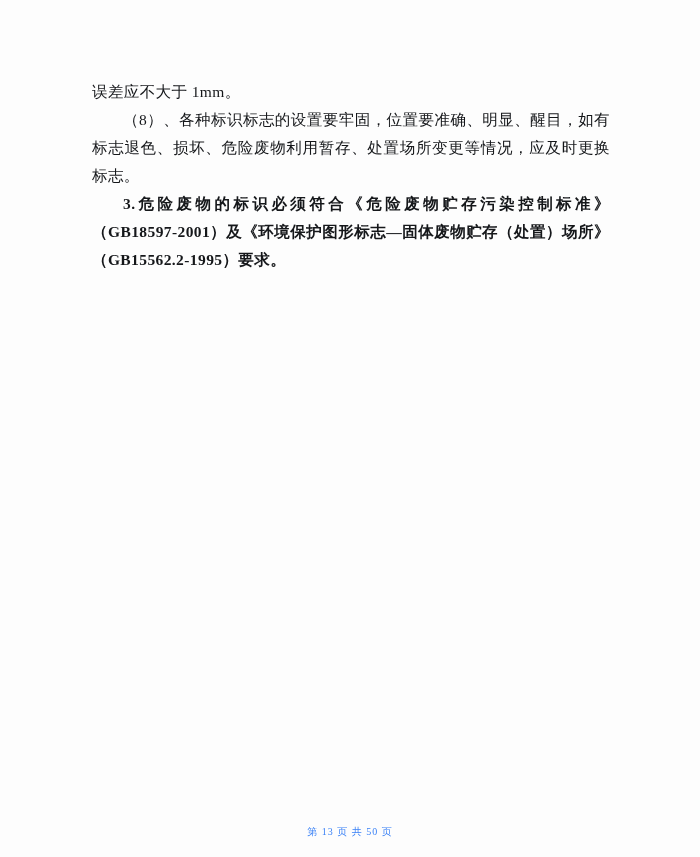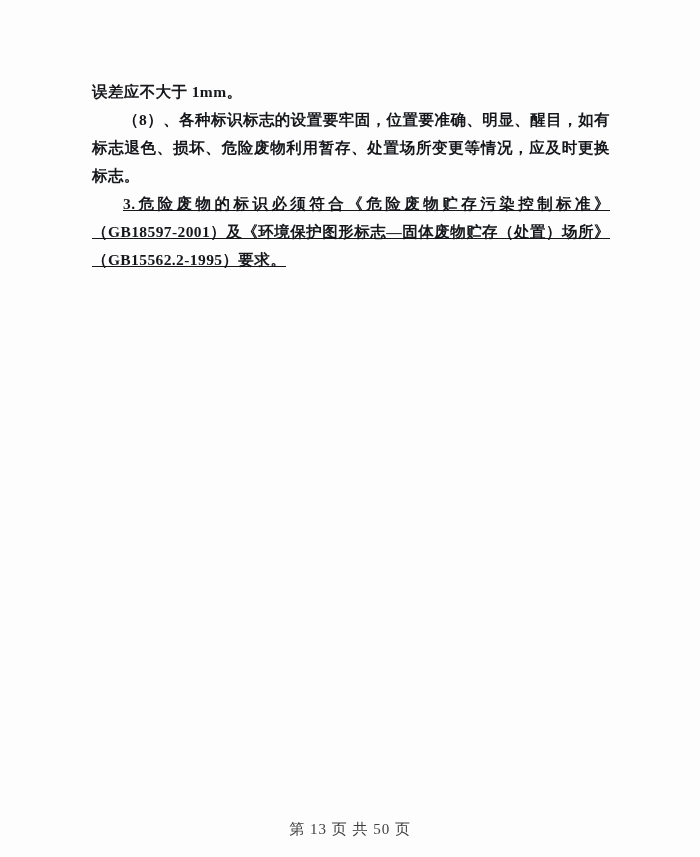--- a/index.html
+++ b/index.html
@@ -30,38 +30,36 @@
     width: 518px;
   }
   .para {
     font-size: 15.5px;
     line-height: 28px;
     letter-spacing: 0.4px;
     text-align: justify;
     text-justify: inter-character;
     margin: 0 0 0 0;
     color: #15171a;
-    font-weight: bold;
   }
   .para.indent {
     text-indent: 31px;
   }
   .para.bold-run {
     font-weight: 600;
-    text-decoration: underline;
   }
   .footer {
     position: absolute;
     left: 0;
     bottom: 18px;
     width: 700px;
     text-align: center;
-    font-size: 15px;
+    font-size: 10px;
     letter-spacing: 1px;
-    color: #404040;
+    color: #3b82f6;
   }
   .footer span {
     font-family: "Liberation Serif", "DejaVu Serif", serif;
   }
 </style>
 </head>
 <body>
 
 <div class="page">
 

